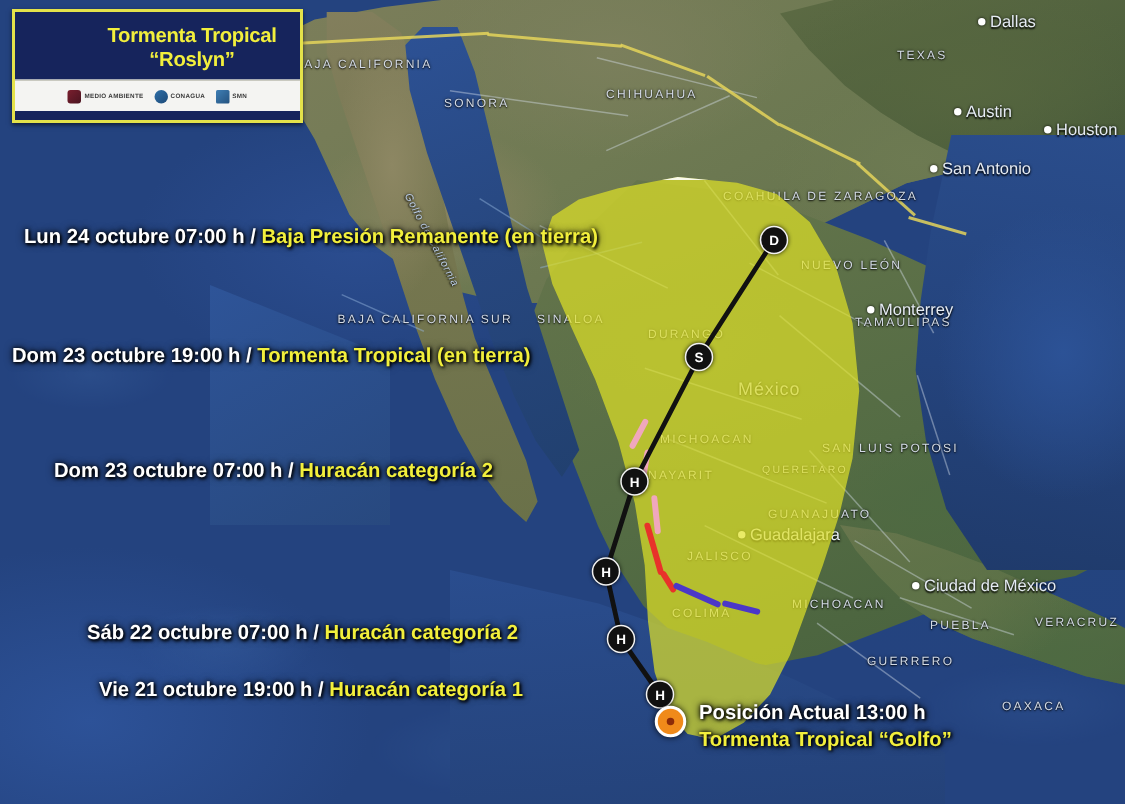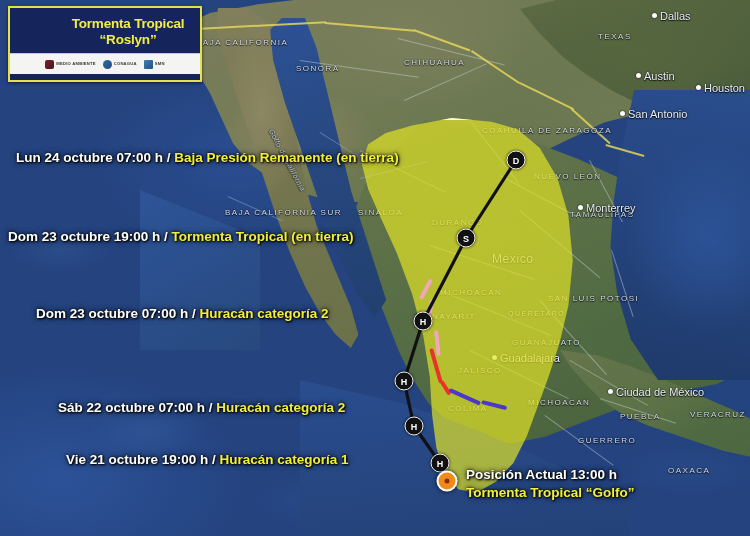--- a/index.html
+++ b/index.html
@@ -376,21 +376,21 @@
 
   <div class="flabel" style="left:16px;top:150px;">
     <span class="w">Lun 24 octubre 07:00 h / </span><span class="y">Baja Presión Remanente (en tierra)</span>
   </div>
   <div class="flabel" style="left:8px;top:229px;">
     <span class="w">Dom 23 octubre 19:00 h / </span><span class="y">Tormenta Tropical (en tierra)</span>
   </div>
   <div class="flabel" style="left:36px;top:306px;">
     <span class="w">Dom 23 octubre 07:00 h / </span><span class="y">Huracán categoría 2</span>
   </div>
-  <div class="flabel" style="left:38px;top:400px;padding-left:20px;">
+  <div class="flabel" style="left:38px;top:414px;padding-left:20px;">
     <span class="w">Sáb 22 octubre 07:00 h / </span><span class="y">Huracán categoría 2</span>
   </div>
   <div class="flabel" style="left:66px;top:452px;">
     <span class="w">Vie 21 octubre 19:00 h / </span><span class="y">Huracán categoría 1</span>
   </div>
 
   <div id="pos-text">
     <span class="w">Posición Actual 13:00 h</span>
     <span class="y">Tormenta Tropical “Golfo”</span>
   </div>

